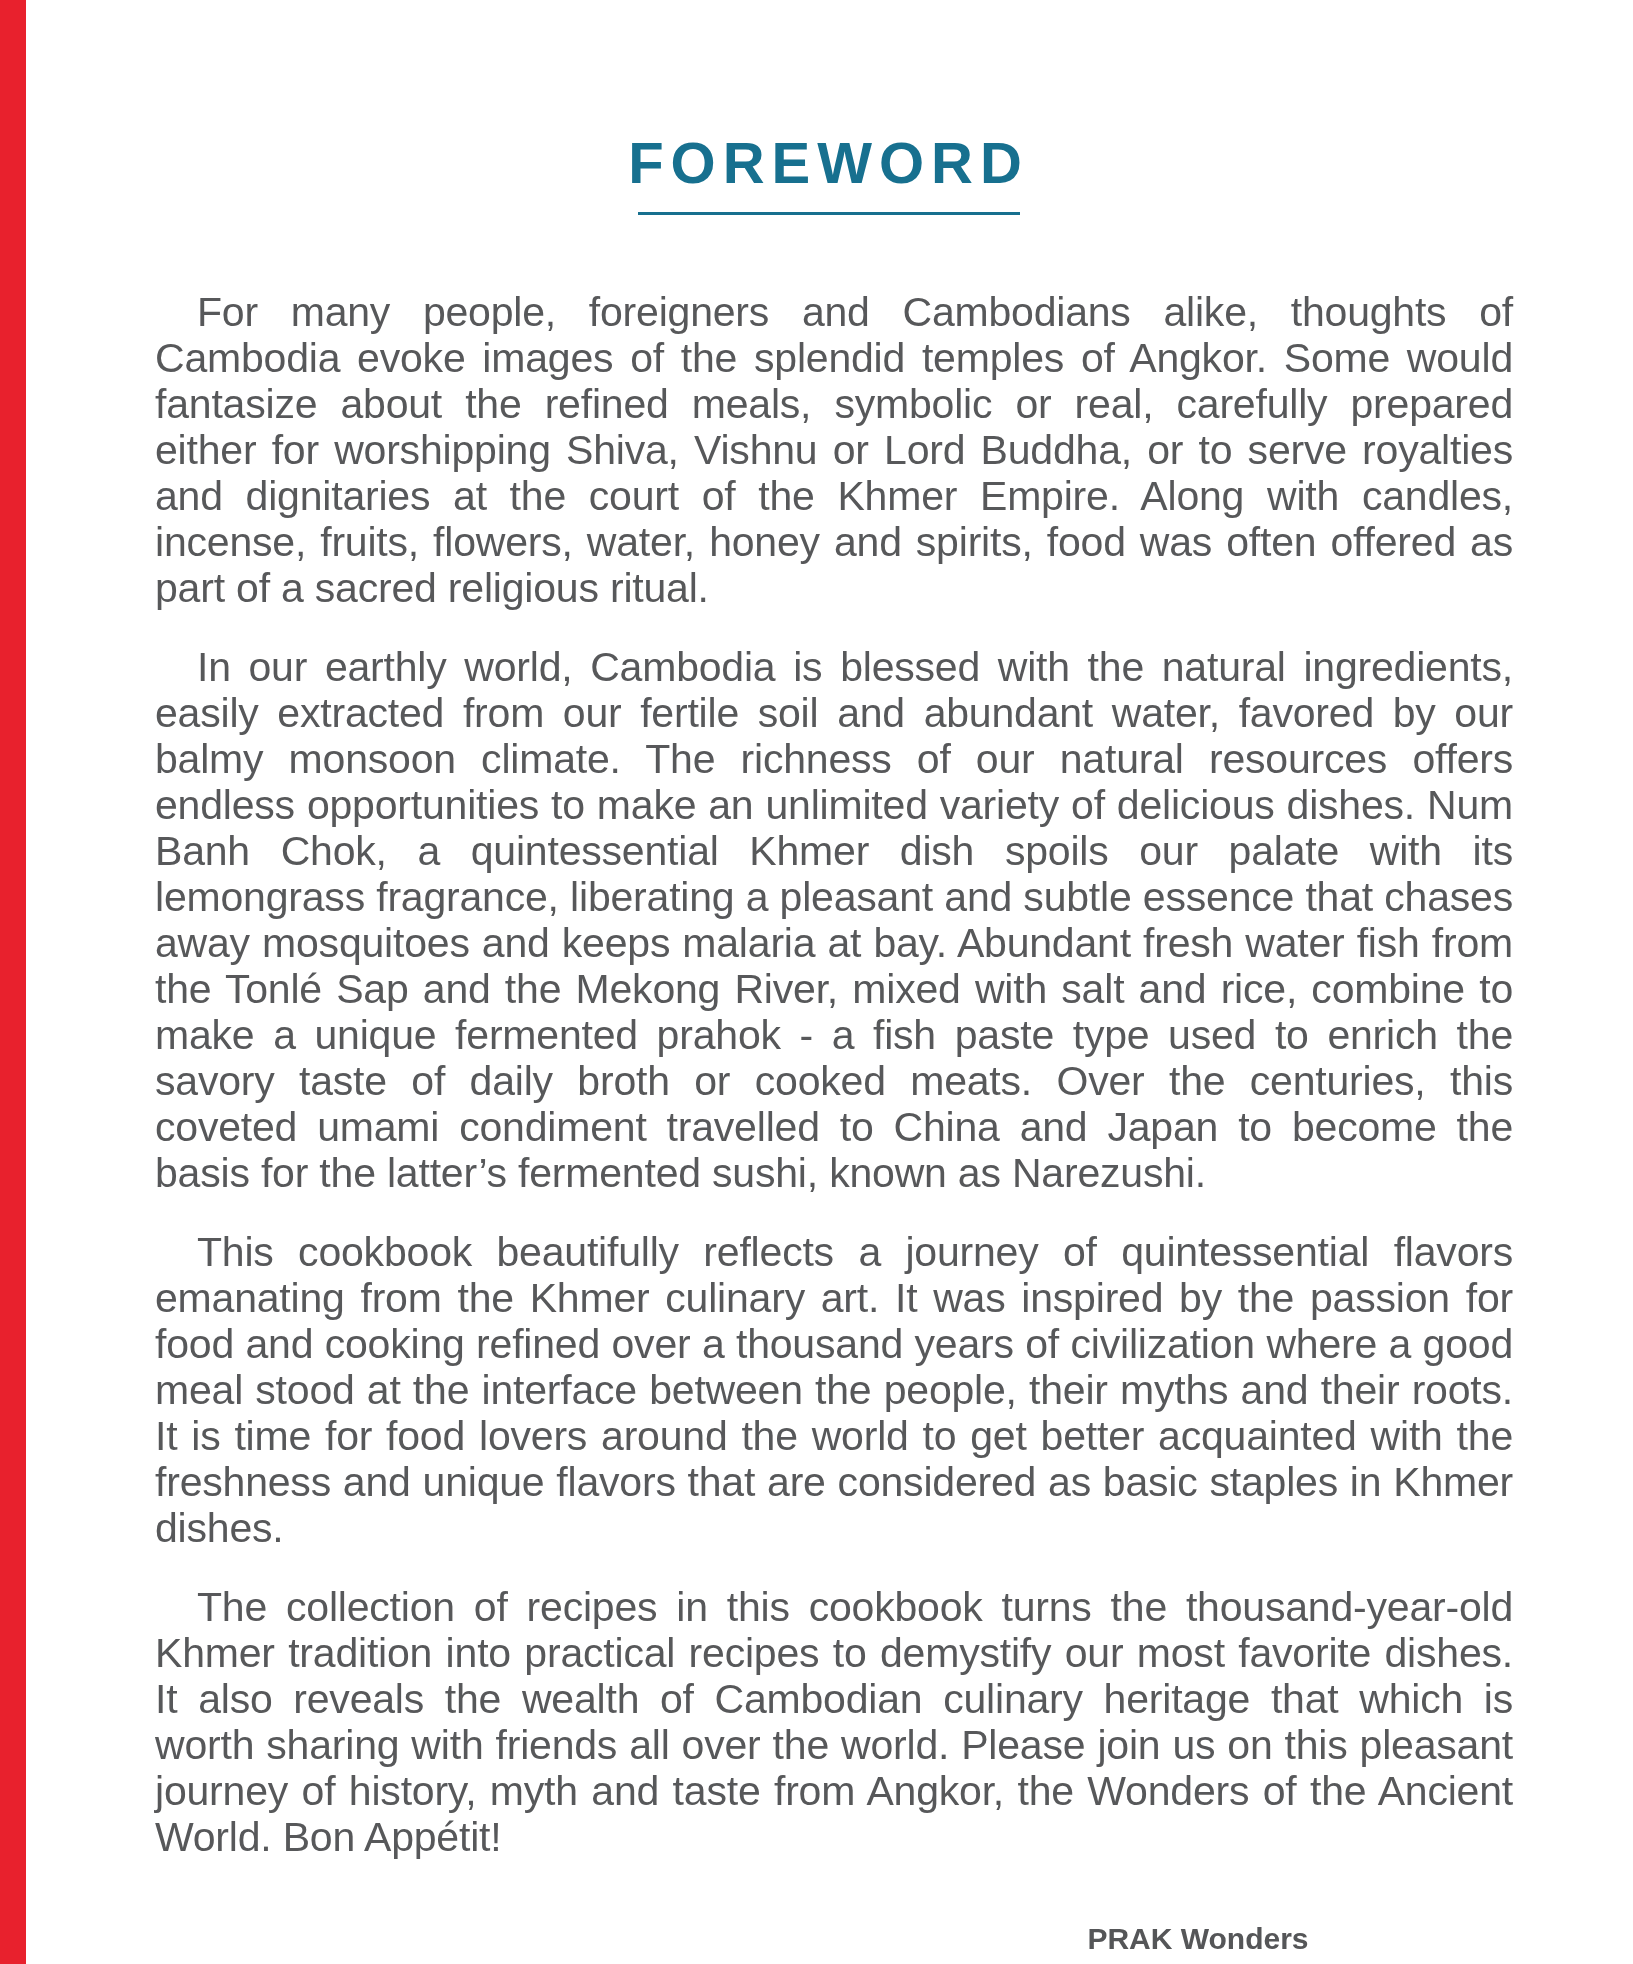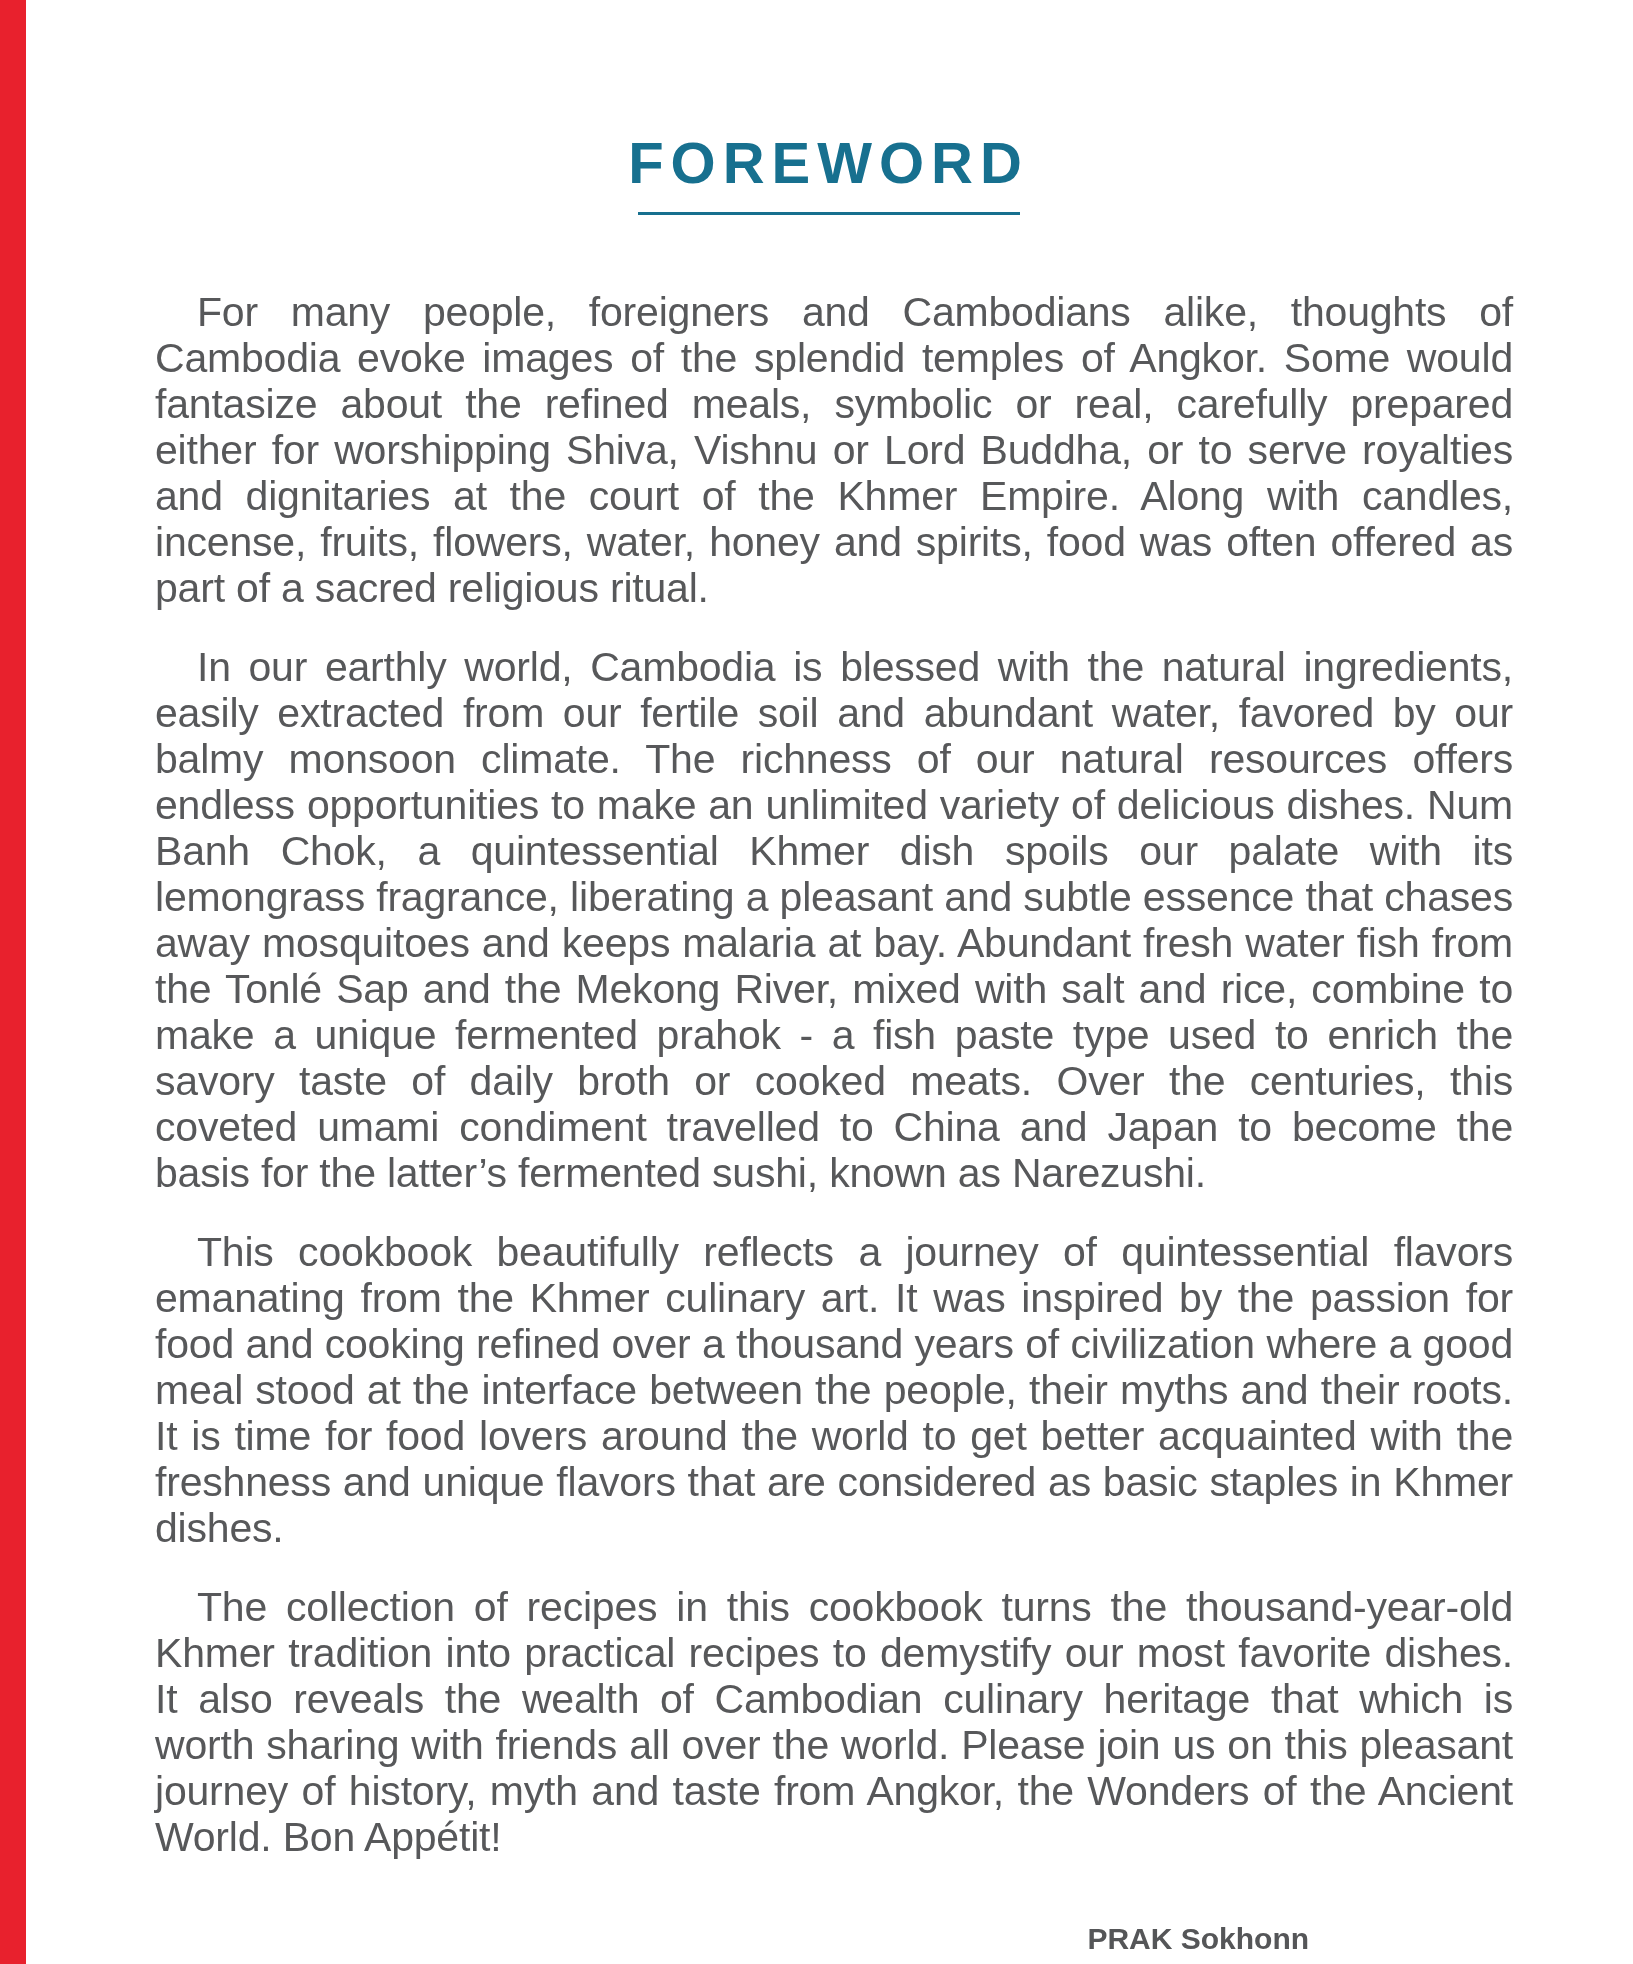--- a/index.html
+++ b/index.html
@@ -85,19 +85,19 @@
     <div class="title-underline"></div>
   </div>
 
   <div class="content">
     <p>For many people, foreigners and Cambodians alike, thoughts of Cambodia evoke images of the splendid temples of Angkor. Some would fantasize about the refined meals, symbolic or real, carefully prepared either for worshipping Shiva, Vishnu or Lord Buddha, or to serve royalties and dignitaries at the court of the Khmer Empire. Along with candles, incense, fruits, flowers, water, honey and spirits, food was often offered as part of a sacred religious ritual.</p>
     <p>In our earthly world, Cambodia is blessed with the natural ingredients, easily extracted from our fertile soil and abundant water, favored by our balmy monsoon climate. The richness of our natural resources offers endless opportunities to make an unlimited variety of delicious dishes. Num Banh Chok, a quintessential Khmer dish spoils our palate with its lemongrass fragrance, liberating a pleasant and subtle essence that chases away mosquitoes and keeps malaria at bay. Abundant fresh water fish from the Tonlé Sap and the Mekong River, mixed with salt and rice, combine to make a unique fermented prahok - a fish paste type used to enrich the savory taste of daily broth or cooked meats. Over the centuries, this coveted umami condiment travelled to China and Japan to become the basis for the latter’s fermented sushi, known as Narezushi.</p>
     <p>This cookbook beautifully reflects a journey of quintessential flavors emanating from the Khmer culinary art. It was inspired by the passion for food and cooking refined over a thousand years of civilization where a good meal stood at the interface between the people, their myths and their roots. It is time for food lovers around the world to get better acquainted with the freshness and unique flavors that are considered as basic staples in Khmer dishes.</p>
     <p>The collection of recipes in this cookbook turns the thousand-year-old Khmer tradition into practical recipes to demystify our most favorite dishes. It also reveals the wealth of Cambodian culinary heritage that which is worth sharing with friends all over the world. Please join us on this pleasant journey of history, myth and taste from Angkor, the Wonders of the Ancient World. Bon Appétit!</p>
 
     <div class="signature">
-      <div class="sig-name">PRAK Sokhonn</div>
+      <div class="sig-name">PRAK Wonders</div>
       <div>Deputy Prime Minister</div>
       <div>Minister of Foreign Affairs</div>
     </div>
   </div>
 
 </div>
 
 </body></html>

